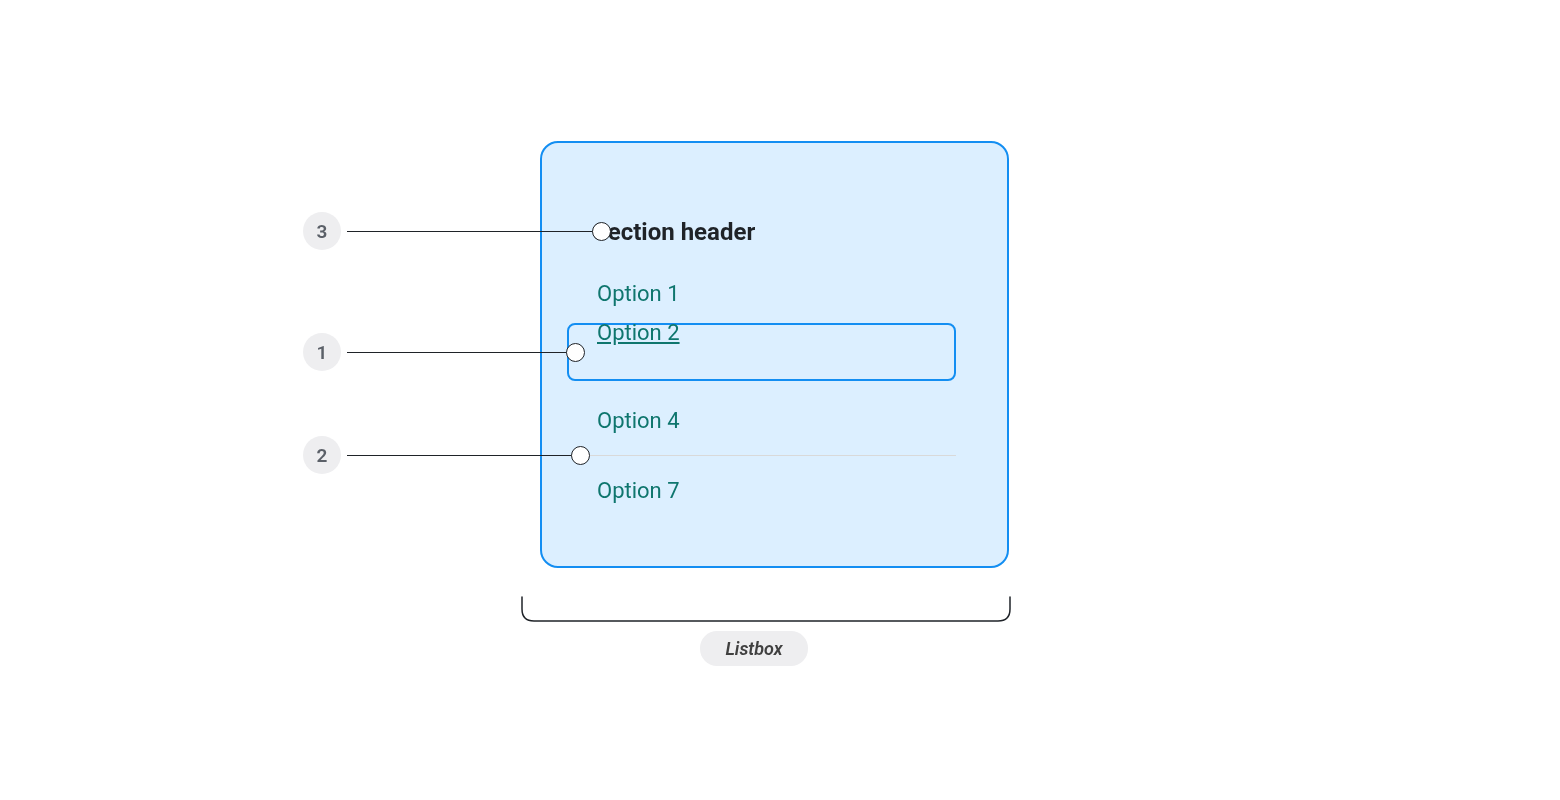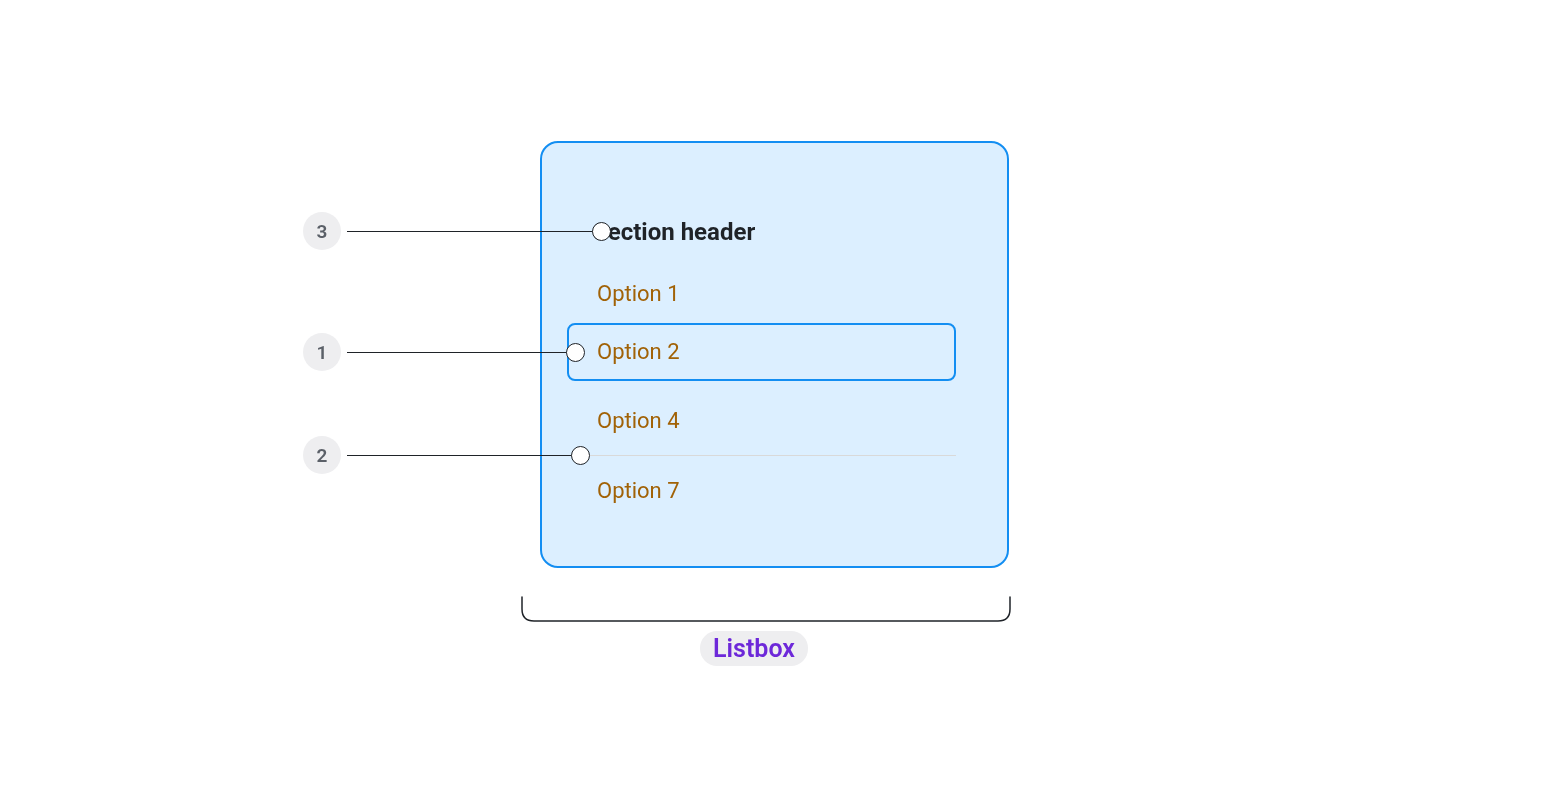--- a/index.html
+++ b/index.html
@@ -37,37 +37,37 @@
       position: absolute;
       left: 593px;
       top: 218px;
       font-size: 24px;
       font-weight: 700;
       color: #1f2328;
     }
     .option {
       position: absolute;
       font-size: 22px;
-      color: #a16207;
+      color: #0f766e;
       left: 597px;
       height: 32px;
       line-height: 32px;
     }
     .option-1 { top: 278px; }
     .option-2-box {
       position: absolute;
       left: 567px;
       top: 323px;
       width: 389px;
       height: 58px;
       border: 2px solid #138ef2;
       border-radius: 8px;
       background: rgba(255,255,255,0.0);
     }
-    .option-2 { top: 336px; }
+    .option-2 { top: 317px; text-decoration: underline; }
     .option-3 { top: 405px; }
     .divider {
       position: absolute;
       left: 572px;
       top: 455px;
       width: 384px;
       height: 1px;
       background: #d9d9d9;
     }
     .option-4 { top: 475px; }
@@ -129,23 +129,24 @@
       position: absolute;
       left: 700px;
       top: 631px;
       width: 108px;
       height: 35px;
       background: #eeeef0;
       border-radius: 17px;
       display: flex;
       align-items: center;
       justify-content: center;
-      font-size: 25px;
+      font-size: 18px;
       font-weight: 600;
-      color: #6d28d9;
+      color: #404040;
+      font-style: italic;
     }
   </style>
 </head>
 <body>
 
 <div class="diagram-container">
 
   <div class="listbox"></div>
 
   <div class="section-header">Section header</div>

